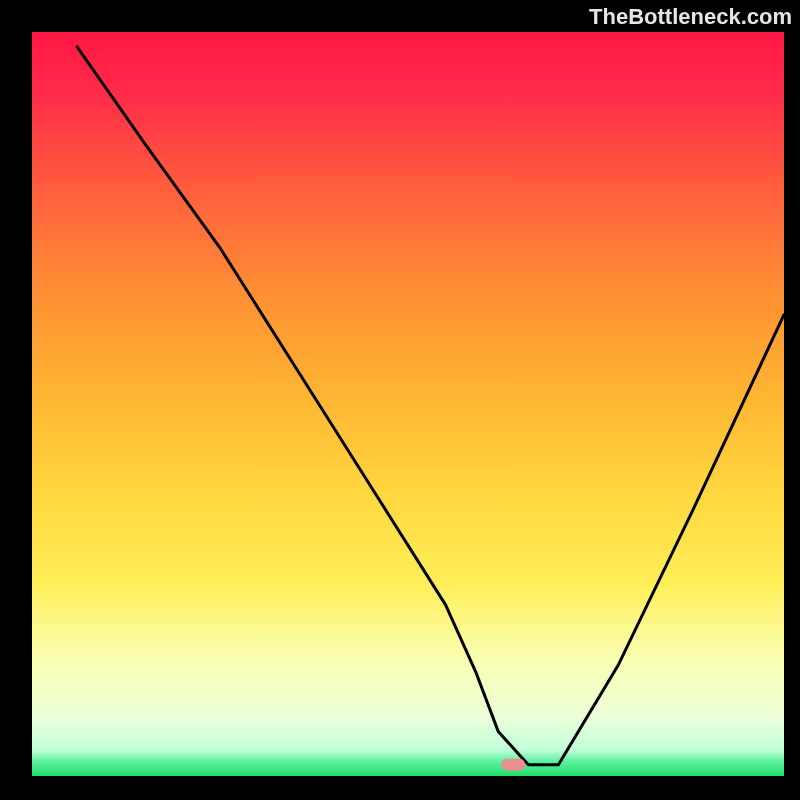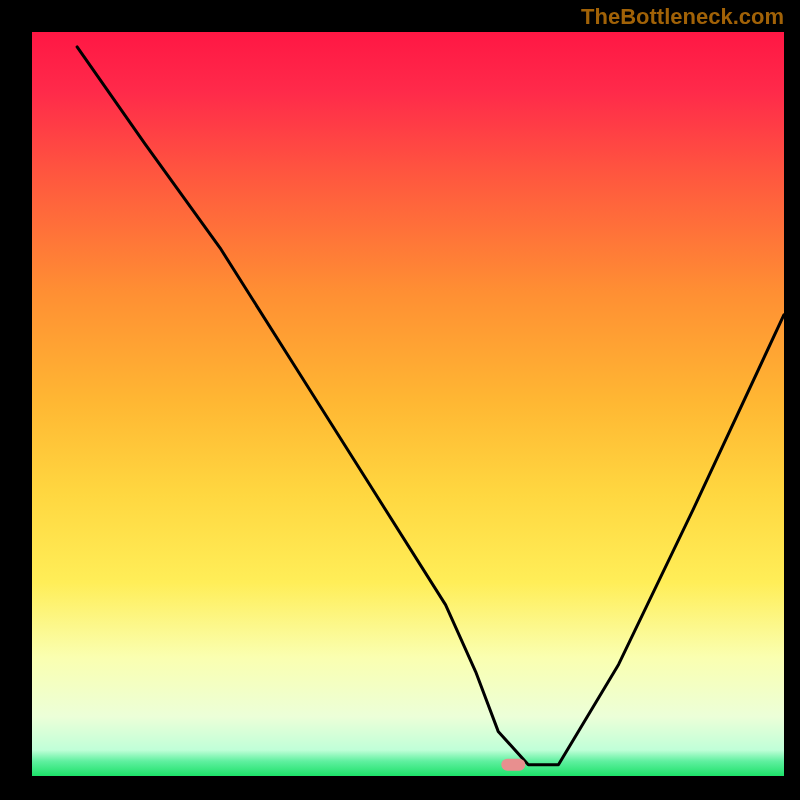--- a/index.html
+++ b/index.html
@@ -14,22 +14,22 @@
 .chart-container {
   position: absolute;
   top: 0;
   left: 0;
   width: 800px;
   height: 800px;
 }
 .watermark {
   position: absolute;
   top: 4px;
-  right: 16px;
-  color: #a16207;
+  right: 8px;
+  color: #e5e5e5;
   font-family: Arial, sans-serif;
   font-size: 22px;
   font-weight: bold;
   z-index: 10;
 }
 svg {
   display: block;
 }
 </style>
 </head>

